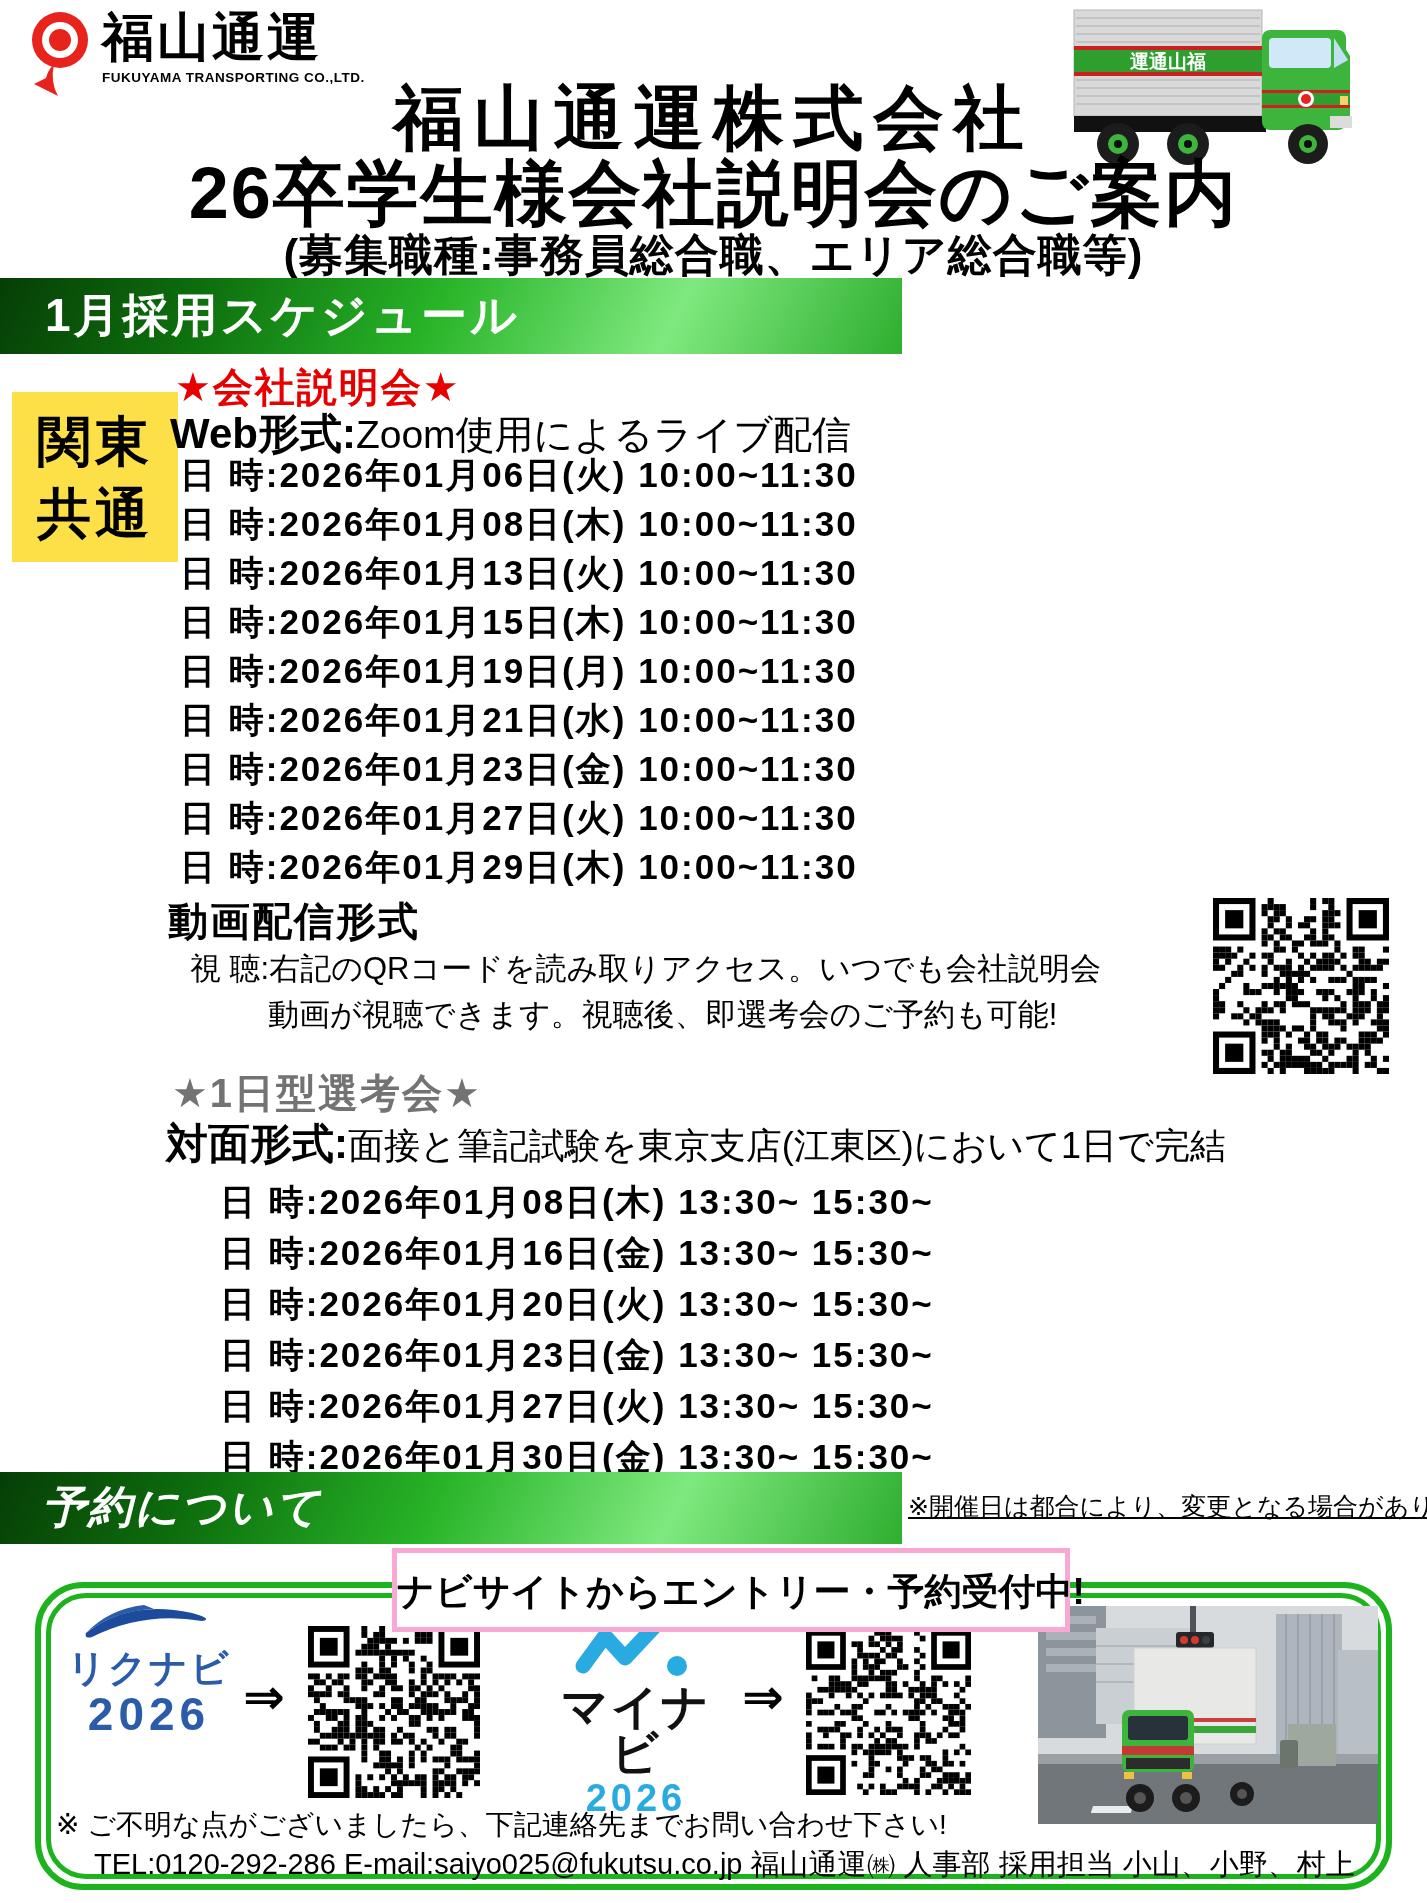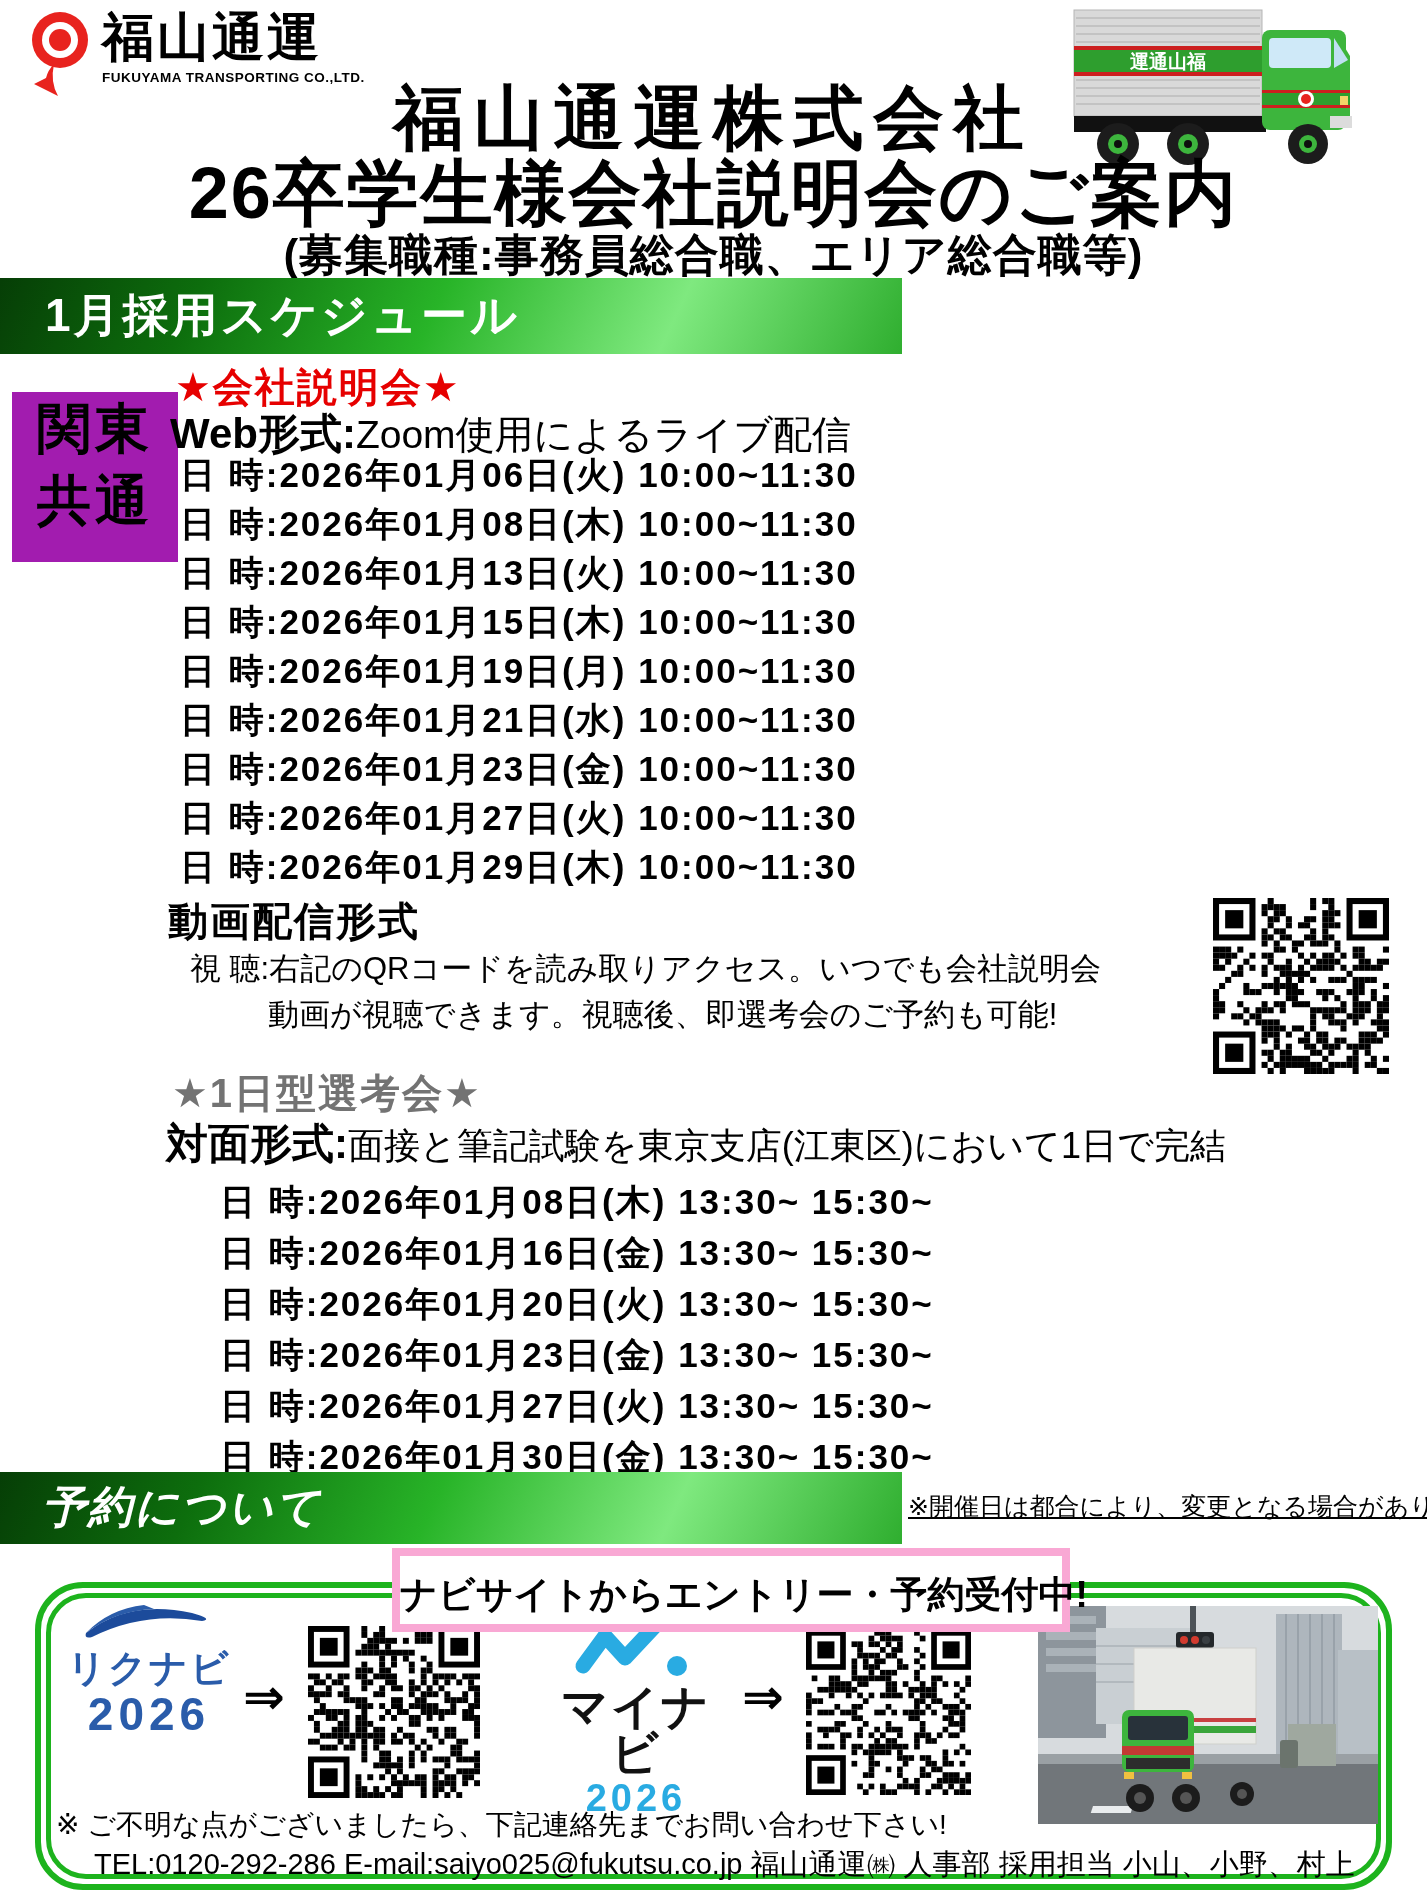--- a/index.html
+++ b/index.html
@@ -20,22 +20,22 @@
   .title-l2 { top:146px; font-size:72px; letter-spacing:2px; }
   .title-l3 { top:226px; font-size:44px; letter-spacing:1px; }
 
   
   .band { position:absolute; left:0; width:902px; color:#fff; font-weight:bold; white-space:nowrap;
           background:linear-gradient(115deg,#063e06 0%,#0d6e0d 22%,#28b428 48%,#7fe97f 74%,#2fae2f 100%); }
   .band1 { top:278px; height:76px; font-size:46px; line-height:74px; padding-left:45px; letter-spacing:3px; }
   .band2 { top:1472px; height:72px; font-size:44px; line-height:70px; padding-left:42px; letter-spacing:2px; font-style:italic; }
 
   
-  .region { position:absolute; left:12px; top:392px; width:166px; height:170px; background:#a21caf;
-            display:flex; flex-direction:column; align-items:center; 
+  .region { position:absolute; left:12px; top:392px; width:166px; height:170px; background:#fde047;
+            display:flex; flex-direction:column; align-items:center; justify-content:center;
             font-size:54px; font-weight:bold; line-height:72px; letter-spacing:4px; }
 
   
   .star-red  { position:absolute; left:175px; top:360px;  font-size:40px; font-weight:bold; color:#e60000; letter-spacing:2px; }
   .star-blue { position:absolute; left:172px; top:1066px; font-size:40px; font-weight:bold; color:#737373; letter-spacing:2px; }
   .fmt-line  { position:absolute; white-space:nowrap; }
   .fmt-web   { left:170px; top:406px; }
   .fmt-taimen{ left:166px; top:1116px; }
   .fmt-label { font-size:42px; font-weight:bold; }
   .fmt-desc  { font-size:39px; }
@@ -47,21 +47,21 @@
   .video-l2 { position:absolute; left:268px; top:994px; font-size:31px; white-space:nowrap;text-align:right; }
 
   .qr { position:absolute; background:#fff; }
   .qr1 { left:1213px; top:898px;  width:176px; height:176px; }
   .qr2 { left:308px;  top:1626px; width:172px; height:172px; }
   .qr3 { left:806px;  top:1630px; width:165px; height:165px; }
 
   
   .change-note { position:absolute; left:908px; top:1490px; font-size:25px; text-decoration:underline; white-space:nowrap; }
   .entry-box { position:absolute; left:392px; top:1548px; width:678px; height:84px; background:#fff;
-               border:8px solid #f9a8d4; z-index:3; text-align:center; font-size:37px; font-weight:bold; line-height:78px; white-space:nowrap; }
+               border:5px solid #f9a8d4; z-index:3; text-align:center; font-size:37px; font-weight:bold; line-height:78px; white-space:nowrap; }
   .frame  { position:absolute; left:35px; top:1582px; width:1357px; height:308px; border:6px solid #1db31d; border-radius:48px; z-index:1; }
   .frame-inner { position:absolute; left:5px; top:5px; right:5px; bottom:5px; border:5px solid #1db31d; border-radius:40px; }
 
   .rikunabi { position:absolute; left:60px; top:1597px; width:178px; text-align:center; z-index:2; }
   .rikunabi .nm { font-size:38px; font-weight:bold; color:#2a5caa; letter-spacing:2px; line-height:42px; }
   .rikunabi .yr { font-size:46px; font-weight:bold; color:#2a5caa; letter-spacing:5px; line-height:50px; }
   .mynavi { position:absolute; left:536px; top:1614px; width:200px; text-align:center; z-index:2; }
   .mynavi .nm { font-size:47px; font-weight:bold; color:#111; letter-spacing:2px; line-height:46px; }
   .mynavi .yr { font-size:38px; font-weight:bold; color:#29abe2; letter-spacing:4px; line-height:44px; }
   .arrow { position:absolute; font-size:50px; font-weight:bold; z-index:2; }

